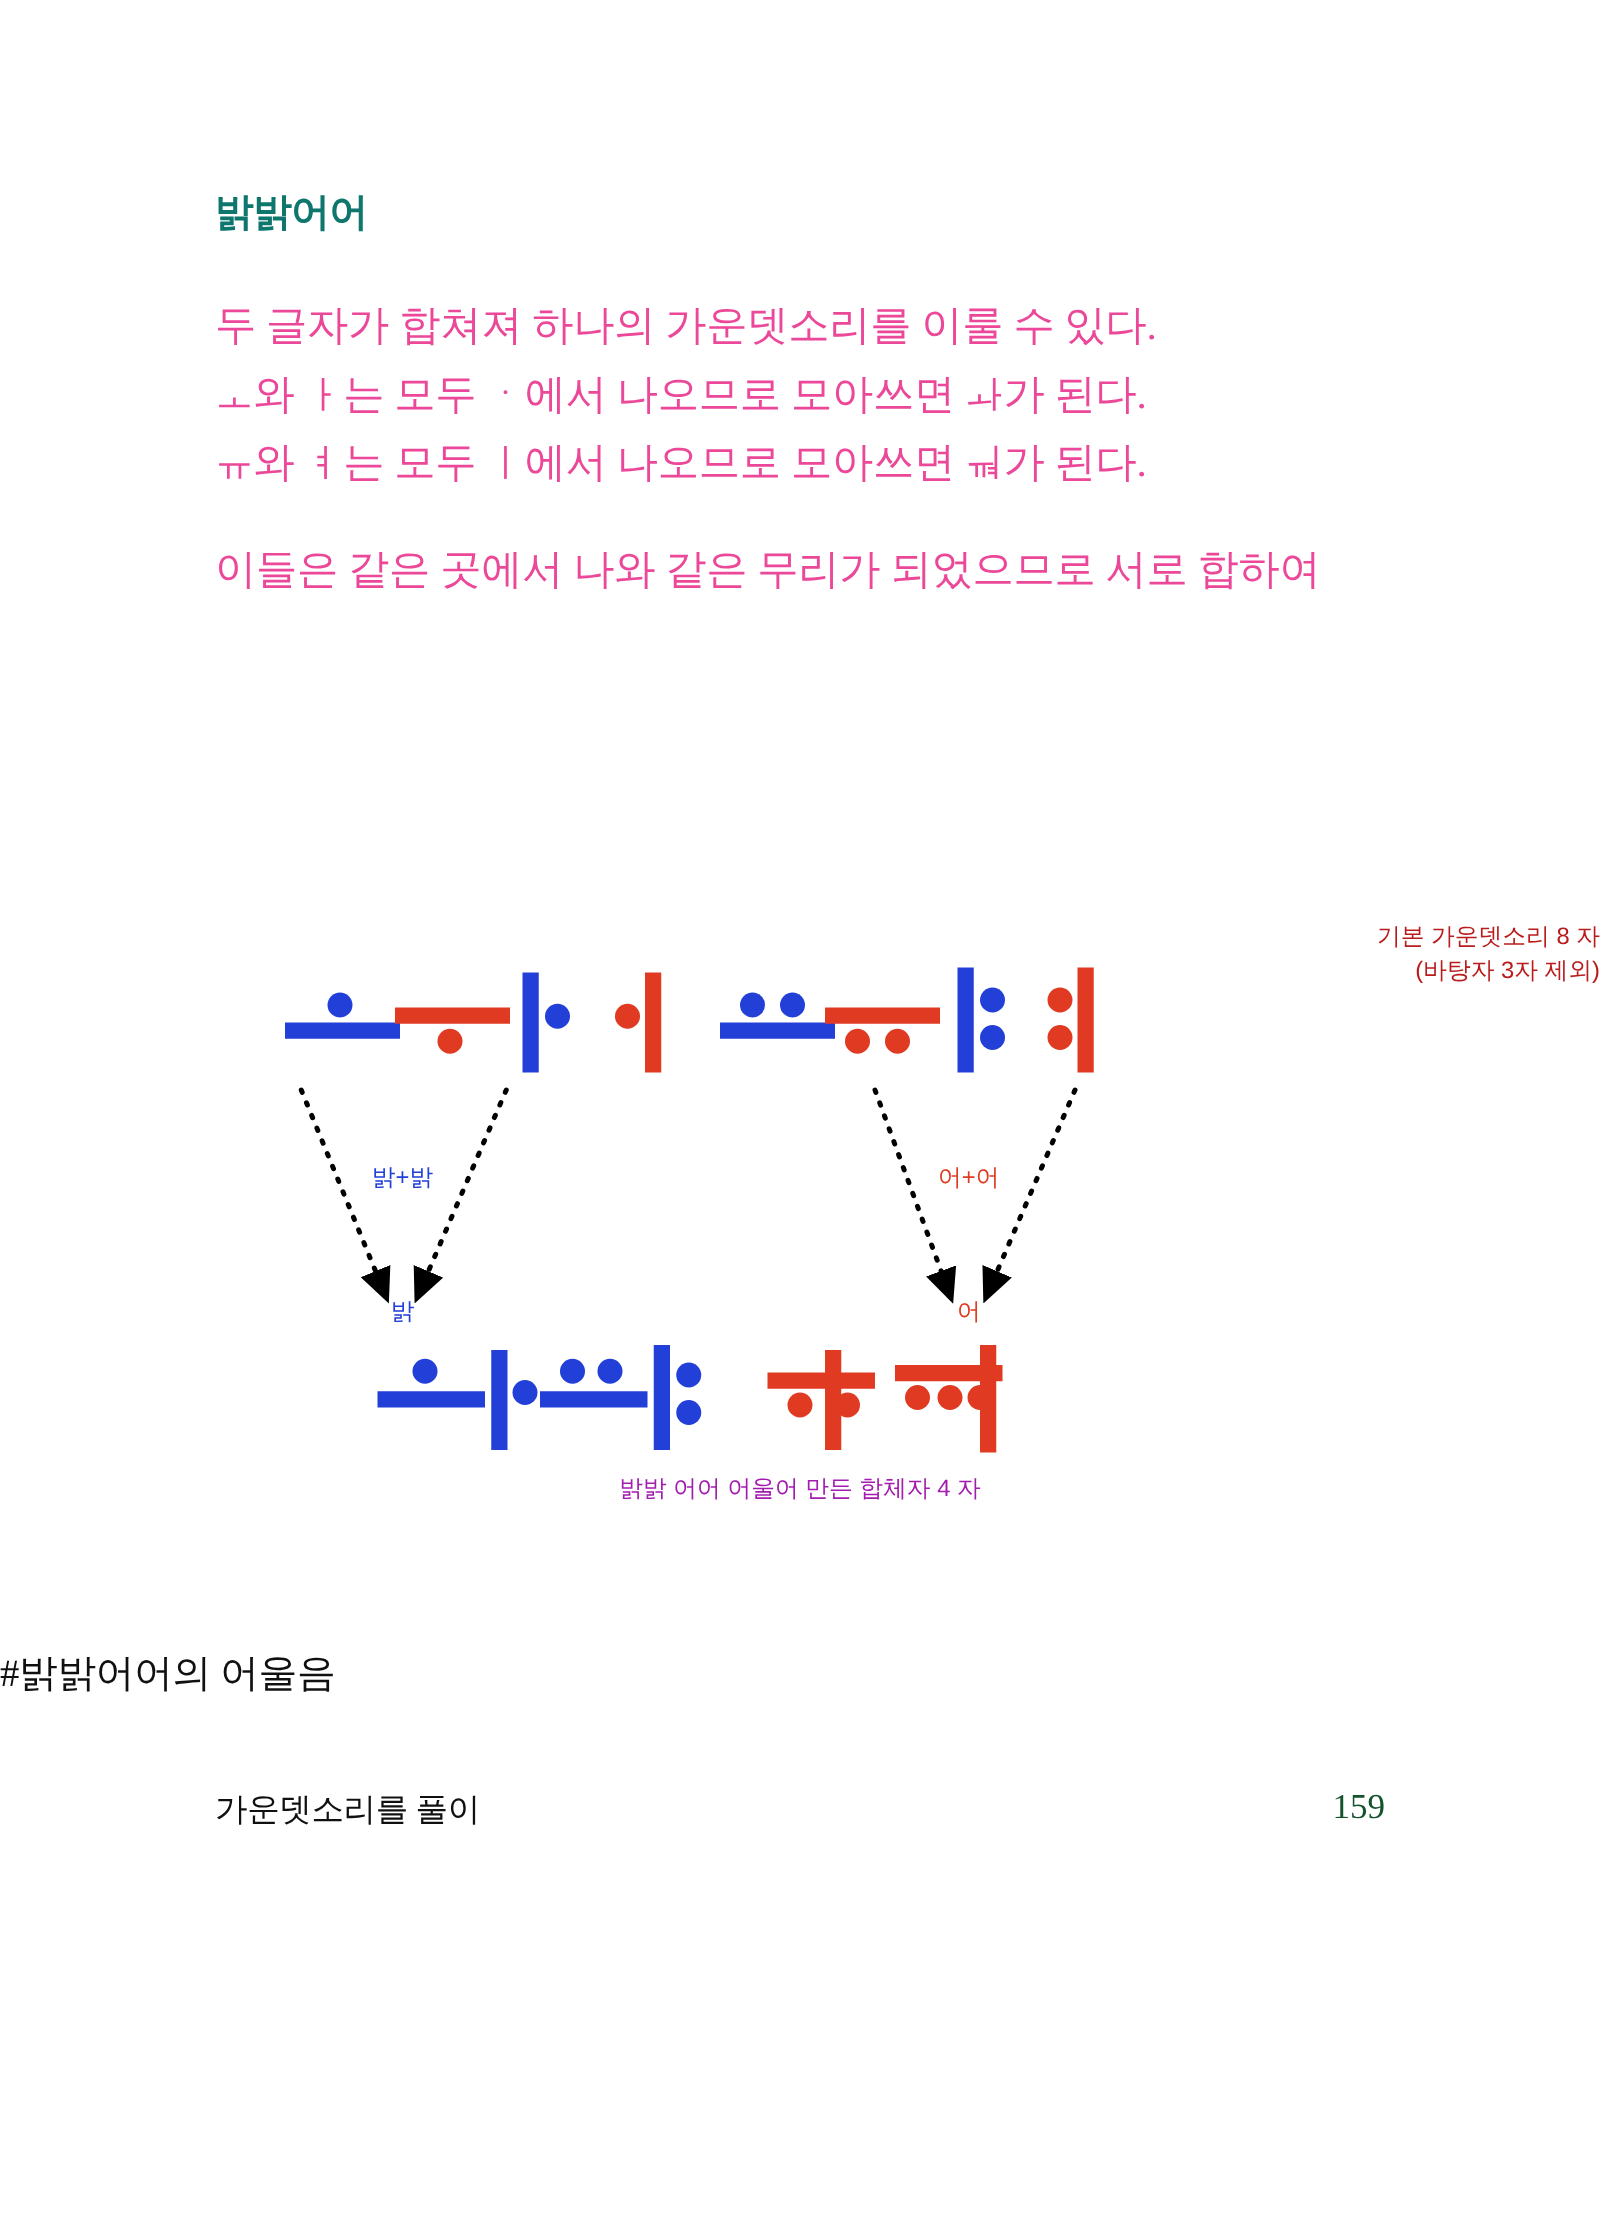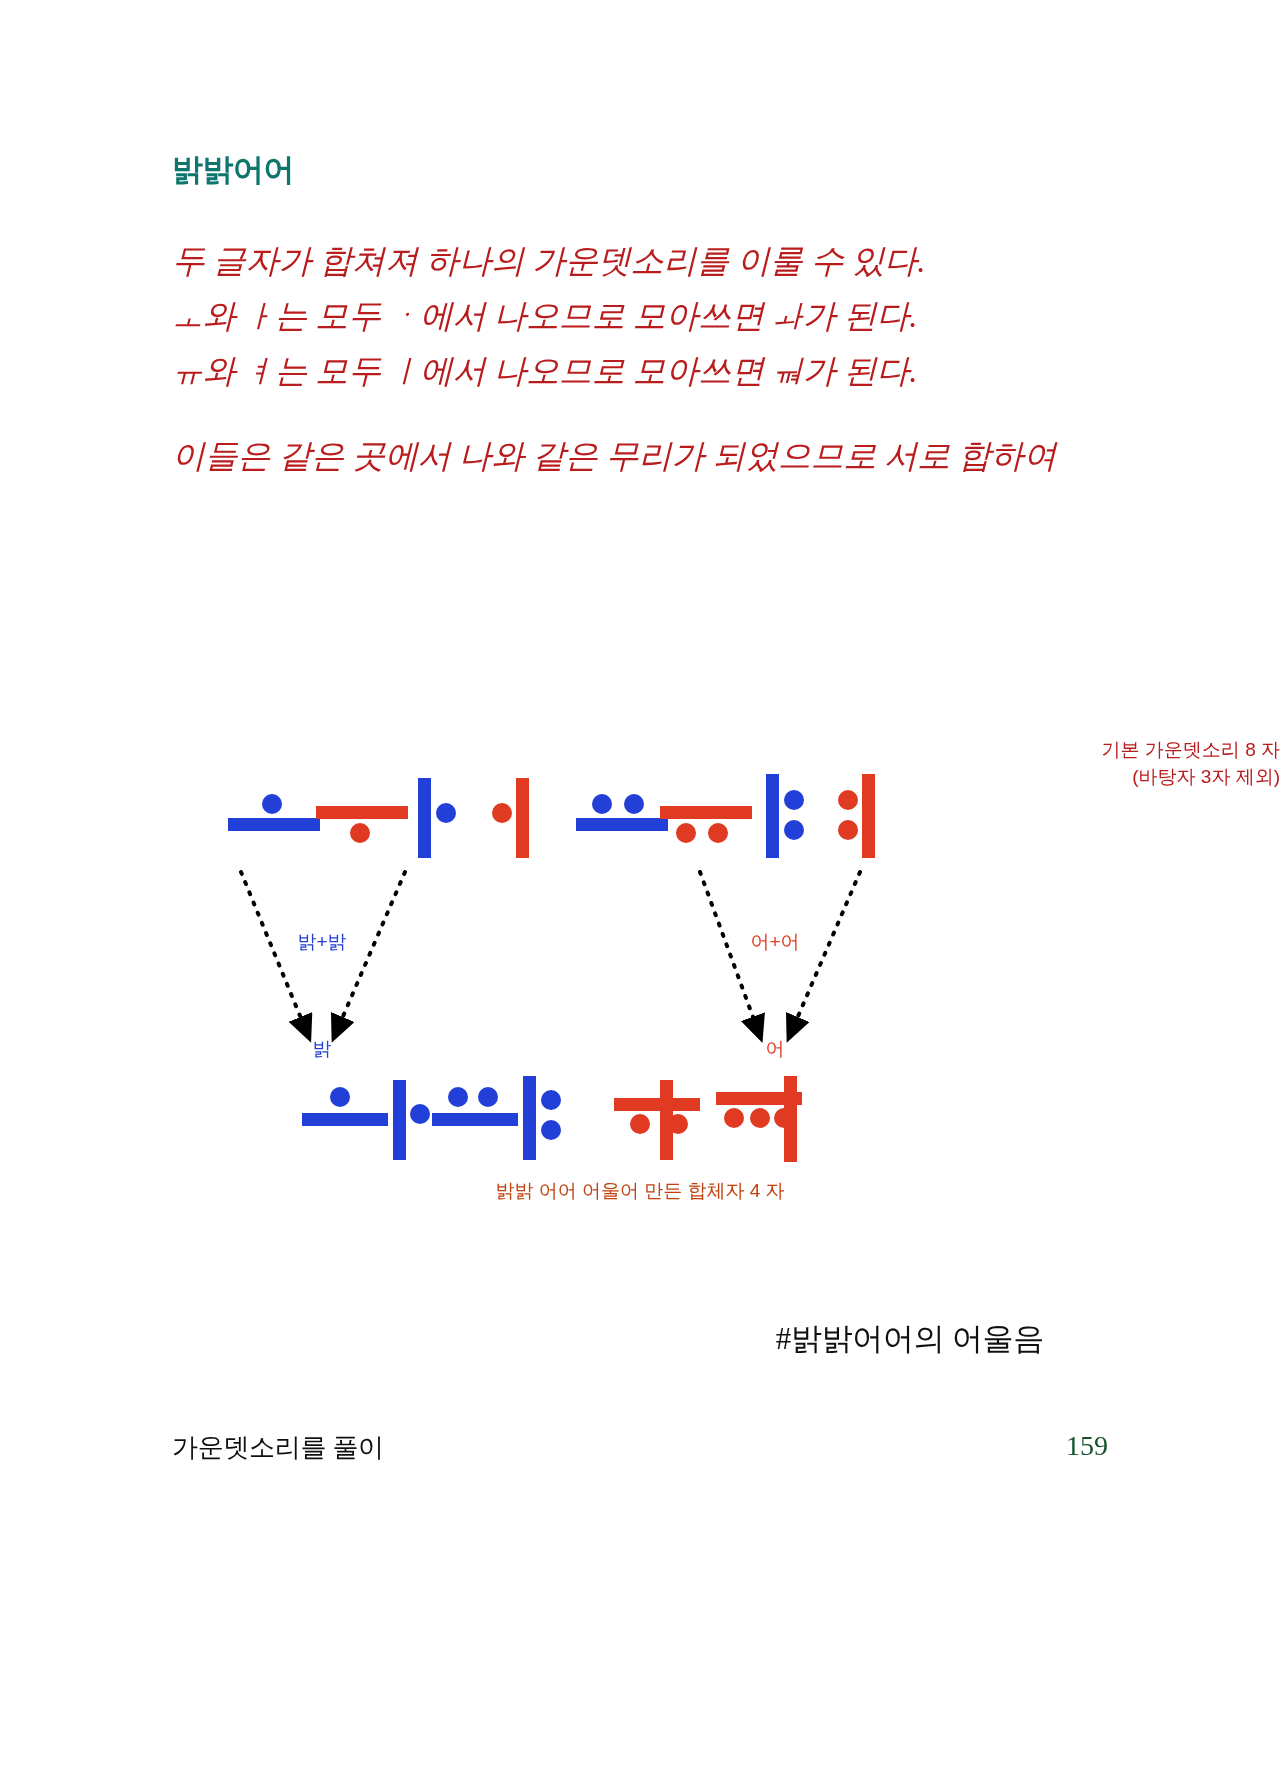--- a/index.html
+++ b/index.html
@@ -39,22 +39,21 @@
     letter-spacing: -0.5px;
     margin: 4px 0 46px 0;
     color: #0f766e;
   }
 
   .para {
     font-size: 33px;
     line-height: 55px;
     margin: 0;
     letter-spacing: -0.2px;
-    color: #b91c1c;
-    font-style: italic;
+    color: #ec4899;
   }
   .para.spaced { margin-top: 30px; }
 
   .jamo-inline {
     font-family: "DejaVu Sans", "Liberation Sans", sans-serif;
     font-size: 31px;
   }
 
   
   .figure {
@@ -76,21 +75,21 @@
     color: #b91c1c;
   }
 
   .fig-caption-bottom {
     position: absolute;
     width: 1280px;
     text-align: center;
     top: 478px;
     font-family: "Liberation Sans", "DejaVu Sans", sans-serif;
     font-size: 19px;
-    color: #c2410c;
+    color: #a21caf;
   }
 
   .figure svg {
     position: absolute;
     left: 0;
     top: 0;
   }
 
   .label-blue {
     font-family: "Liberation Sans", "DejaVu Sans", sans-serif;
@@ -100,21 +99,21 @@
   .label-red {
     font-family: "Liberation Sans", "DejaVu Sans", sans-serif;
     font-size: 19px;
     fill: #e03b22;
   }
 
   
   .fig-title {
     position: absolute;
     width: 1044px;
-    text-align: right;
+    text-align: left;
     top: 1318px;
     font-size: 31px;
     letter-spacing: -0.3px;
     color: #101010;
   }
 
   
   .footer-left {
     position: absolute;
     left: 172px;

